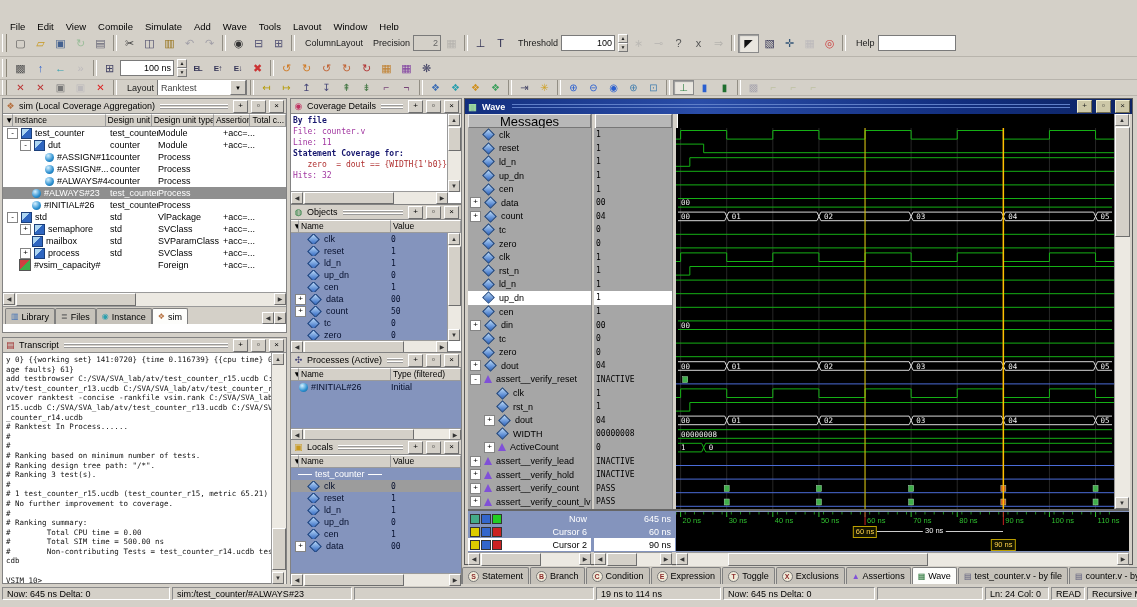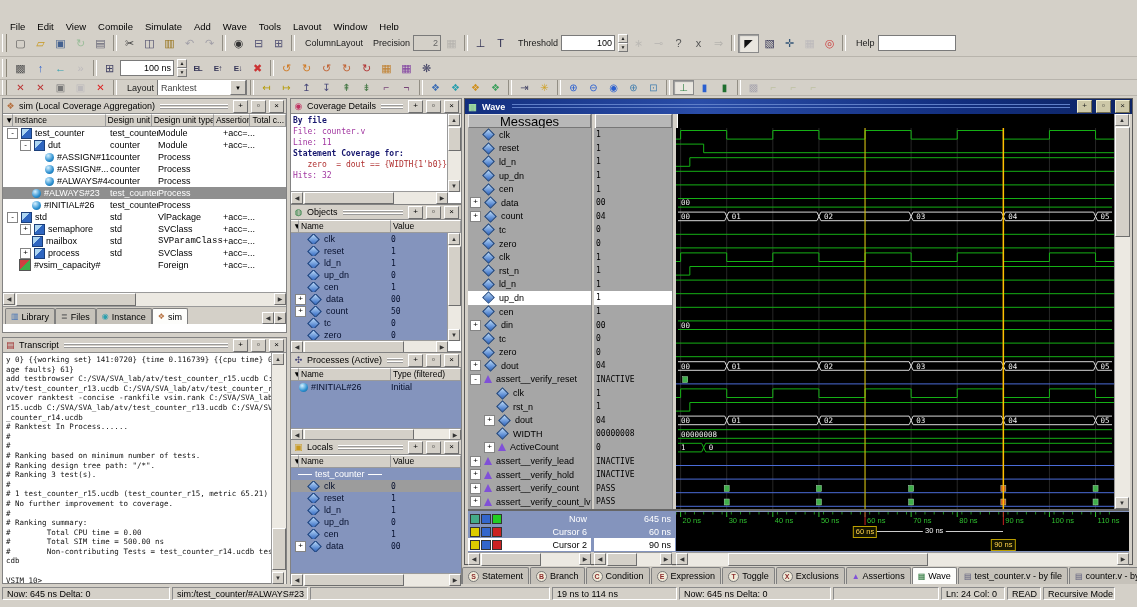--- a/index.html
+++ b/index.html
@@ -340,21 +340,21 @@
           <div class="tcell" style="width: 65px;">SVClass</div>
           <div class="tcell" style="width: 38px;">+acc=...</div>
         </div>
         <div class="trow">
           <div class="tcell" style="width: 107px; display: flex; align-items: center; padding-left: 17px; box-sizing: border-box;">
             <span class="expsp"></span>
             <span class="mico"></span>
             <span>mailbox</span>
           </div>
           <div class="tcell" style="width: 48px;">std</div>
-          <div class="tcell" style="width: 65px; font-family: Liberation Mono, monospace;">SVParamClass</div>
+          <div class="tcell" style="width: 65px;">SVParamClass</div>
           <div class="tcell" style="width: 38px;">+acc=...</div>
         </div>
         <div class="trow">
           <div class="tcell" style="width: 107px; display: flex; align-items: center; padding-left: 17px; box-sizing: border-box;">
             <span class="exp">+</span>
             <span class="mico"></span>
             <span>process</span>
           </div>
           <div class="tcell" style="width: 48px;">std</div>
           <div class="tcell" style="width: 65px;">SVClass</div>
@@ -1221,21 +1221,21 @@
         <span>test_counter.v - by file</span>
       </div>
       <div class="btab">
         <span style="color: rgb(85, 85, 119); font-size: 8px;">▤</span>
         <span>counter.v - by file</span>
       </div>
     </div>
 
   <div id="statusbar">
       <div class="sseg" style="width: 168px;">Now: 645 ns   Delta: 0</div>
-      <div class="sseg" style="width: 136px;">sim:/test_counter/#ALWAYS#23</div>
+      <div class="sseg" style="width: 180px;">sim:/test_counter/#ALWAYS#23</div>
       <div class="sseg" style="width: 240px;"></div>
       <div class="sseg" style="width: 125px;">19 ns to 114 ns</div>
       <div class="sseg" style="width: 152px;">Now: 645 ns   Delta: 0</div>
       <div class="sseg" style="width: 106px;"></div>
       <div class="sseg" style="width: 64px;">Ln: 24  Col: 0</div>
       <div class="sseg" style="width: 34px;">READ</div>
       <div class="sseg" style="width: 72px;">Recursive Mode</div>
     </div>
 </div>
 

